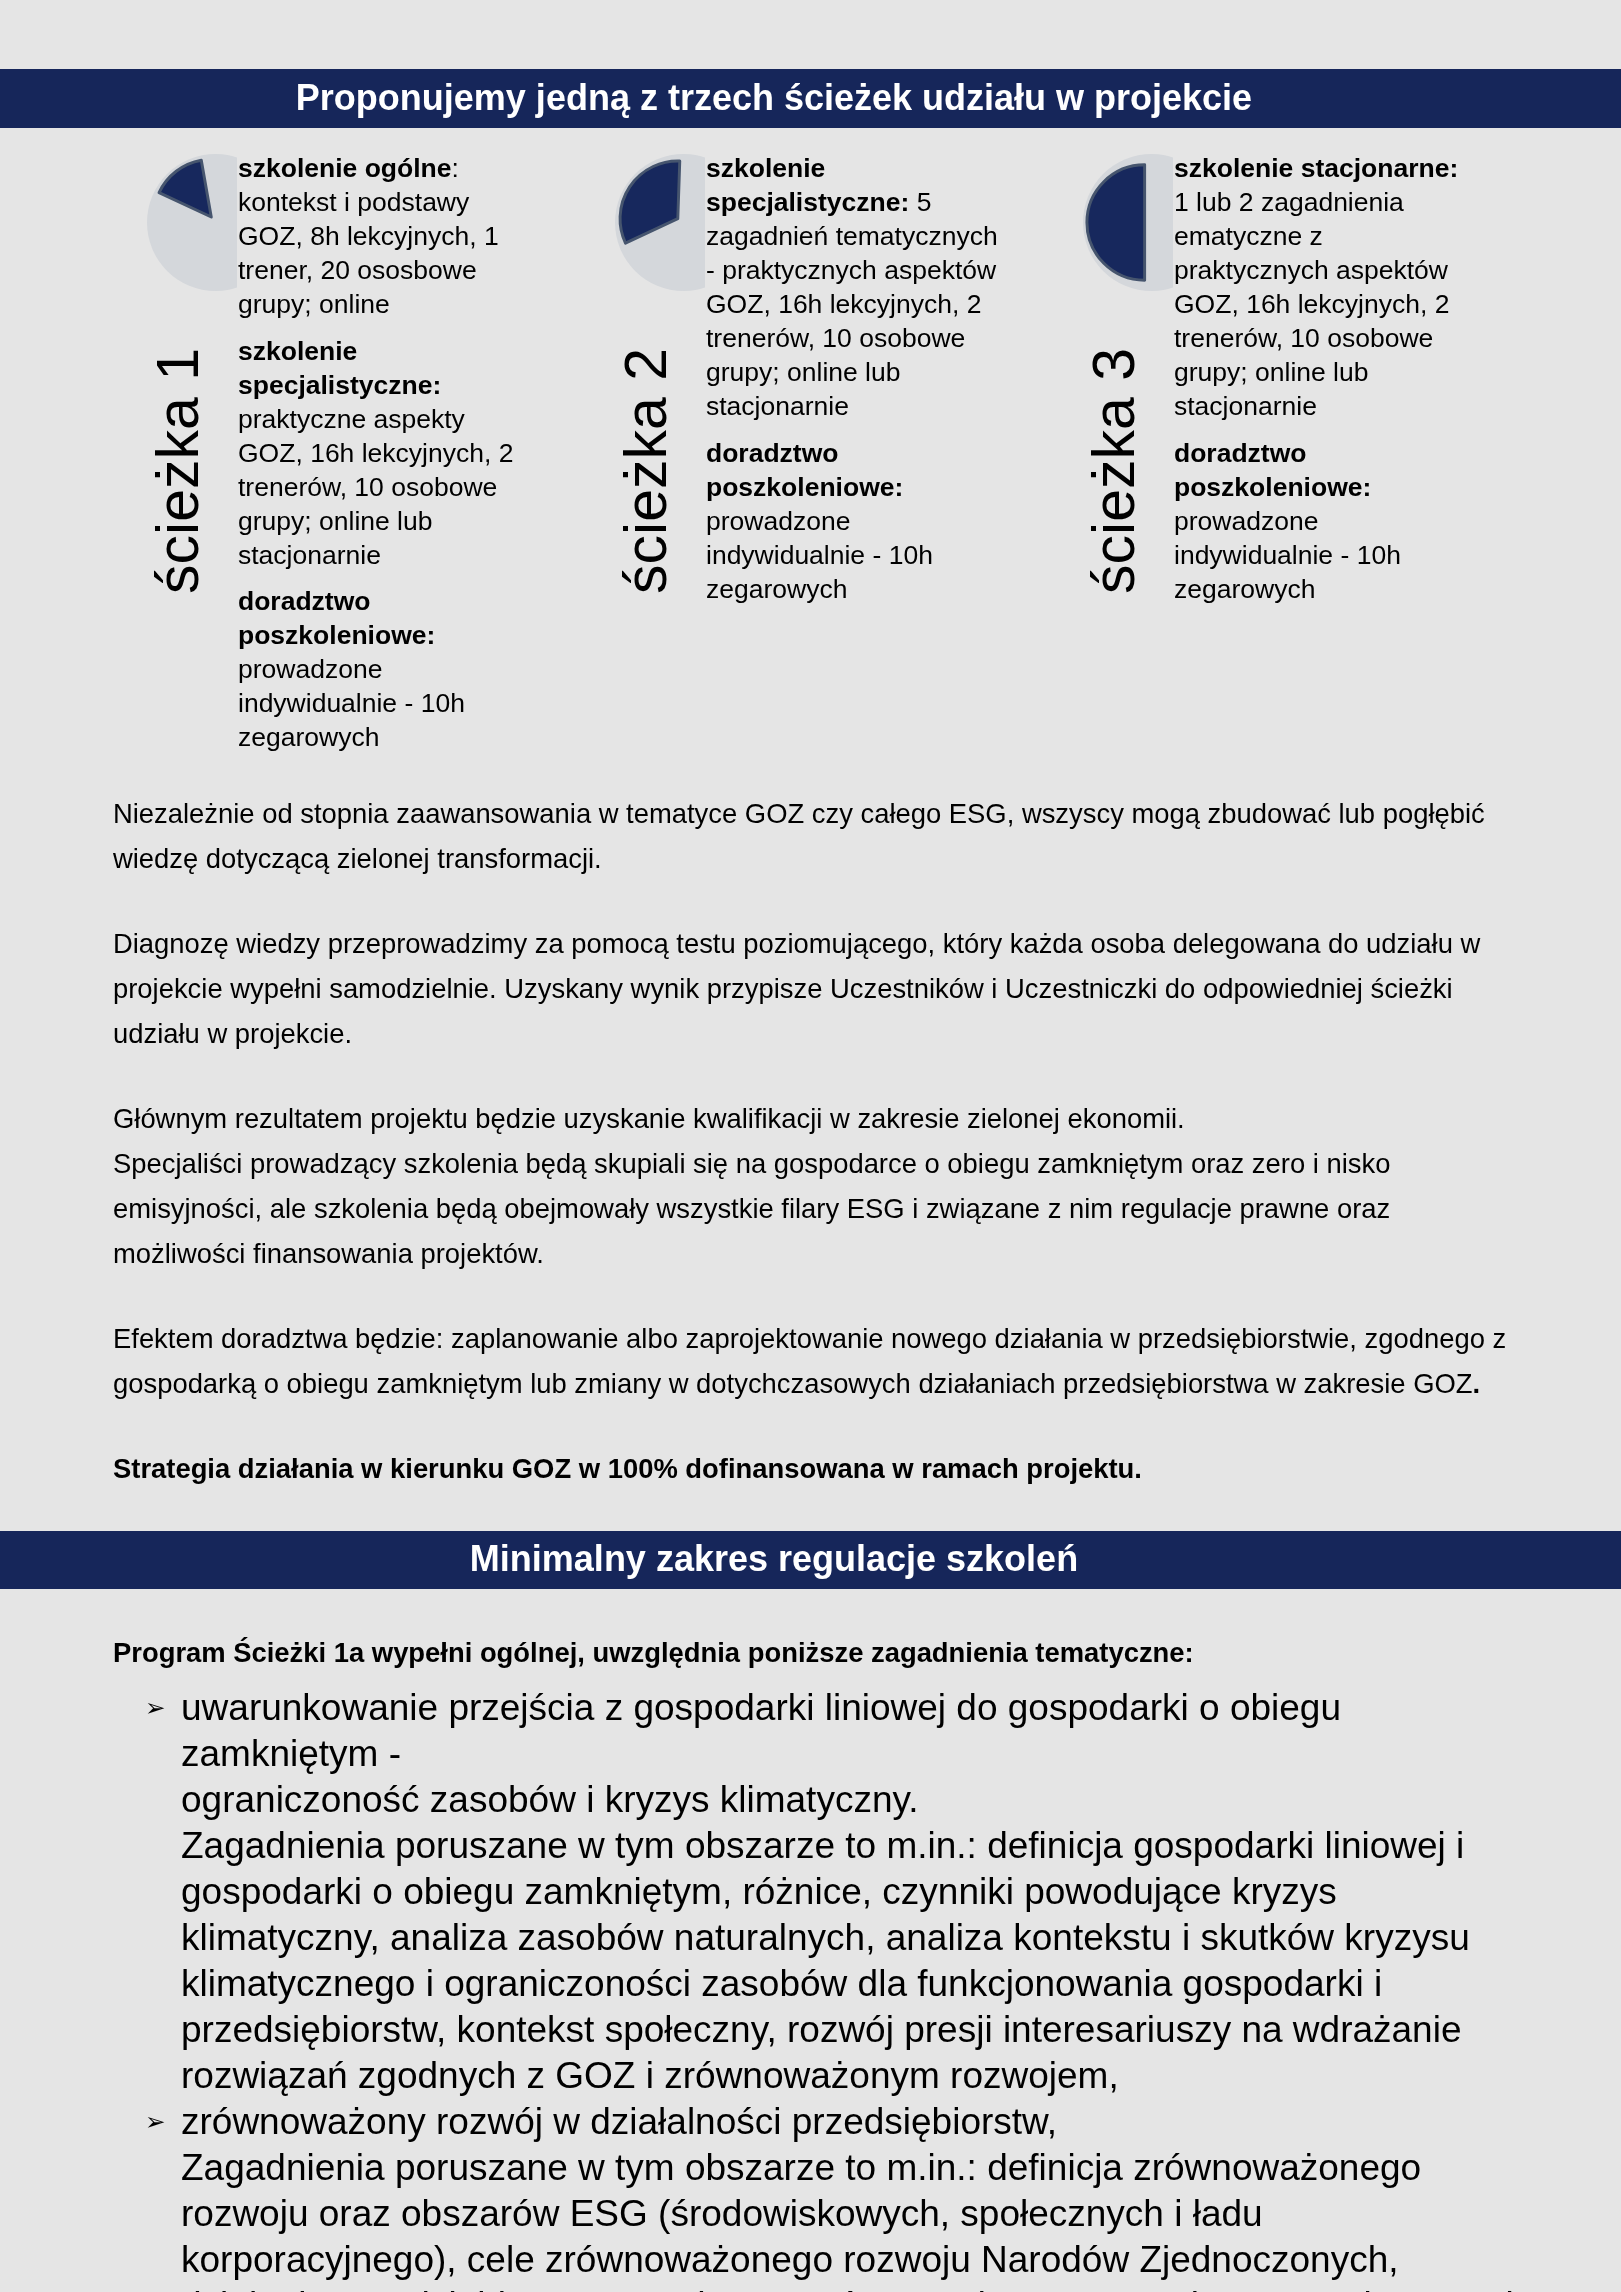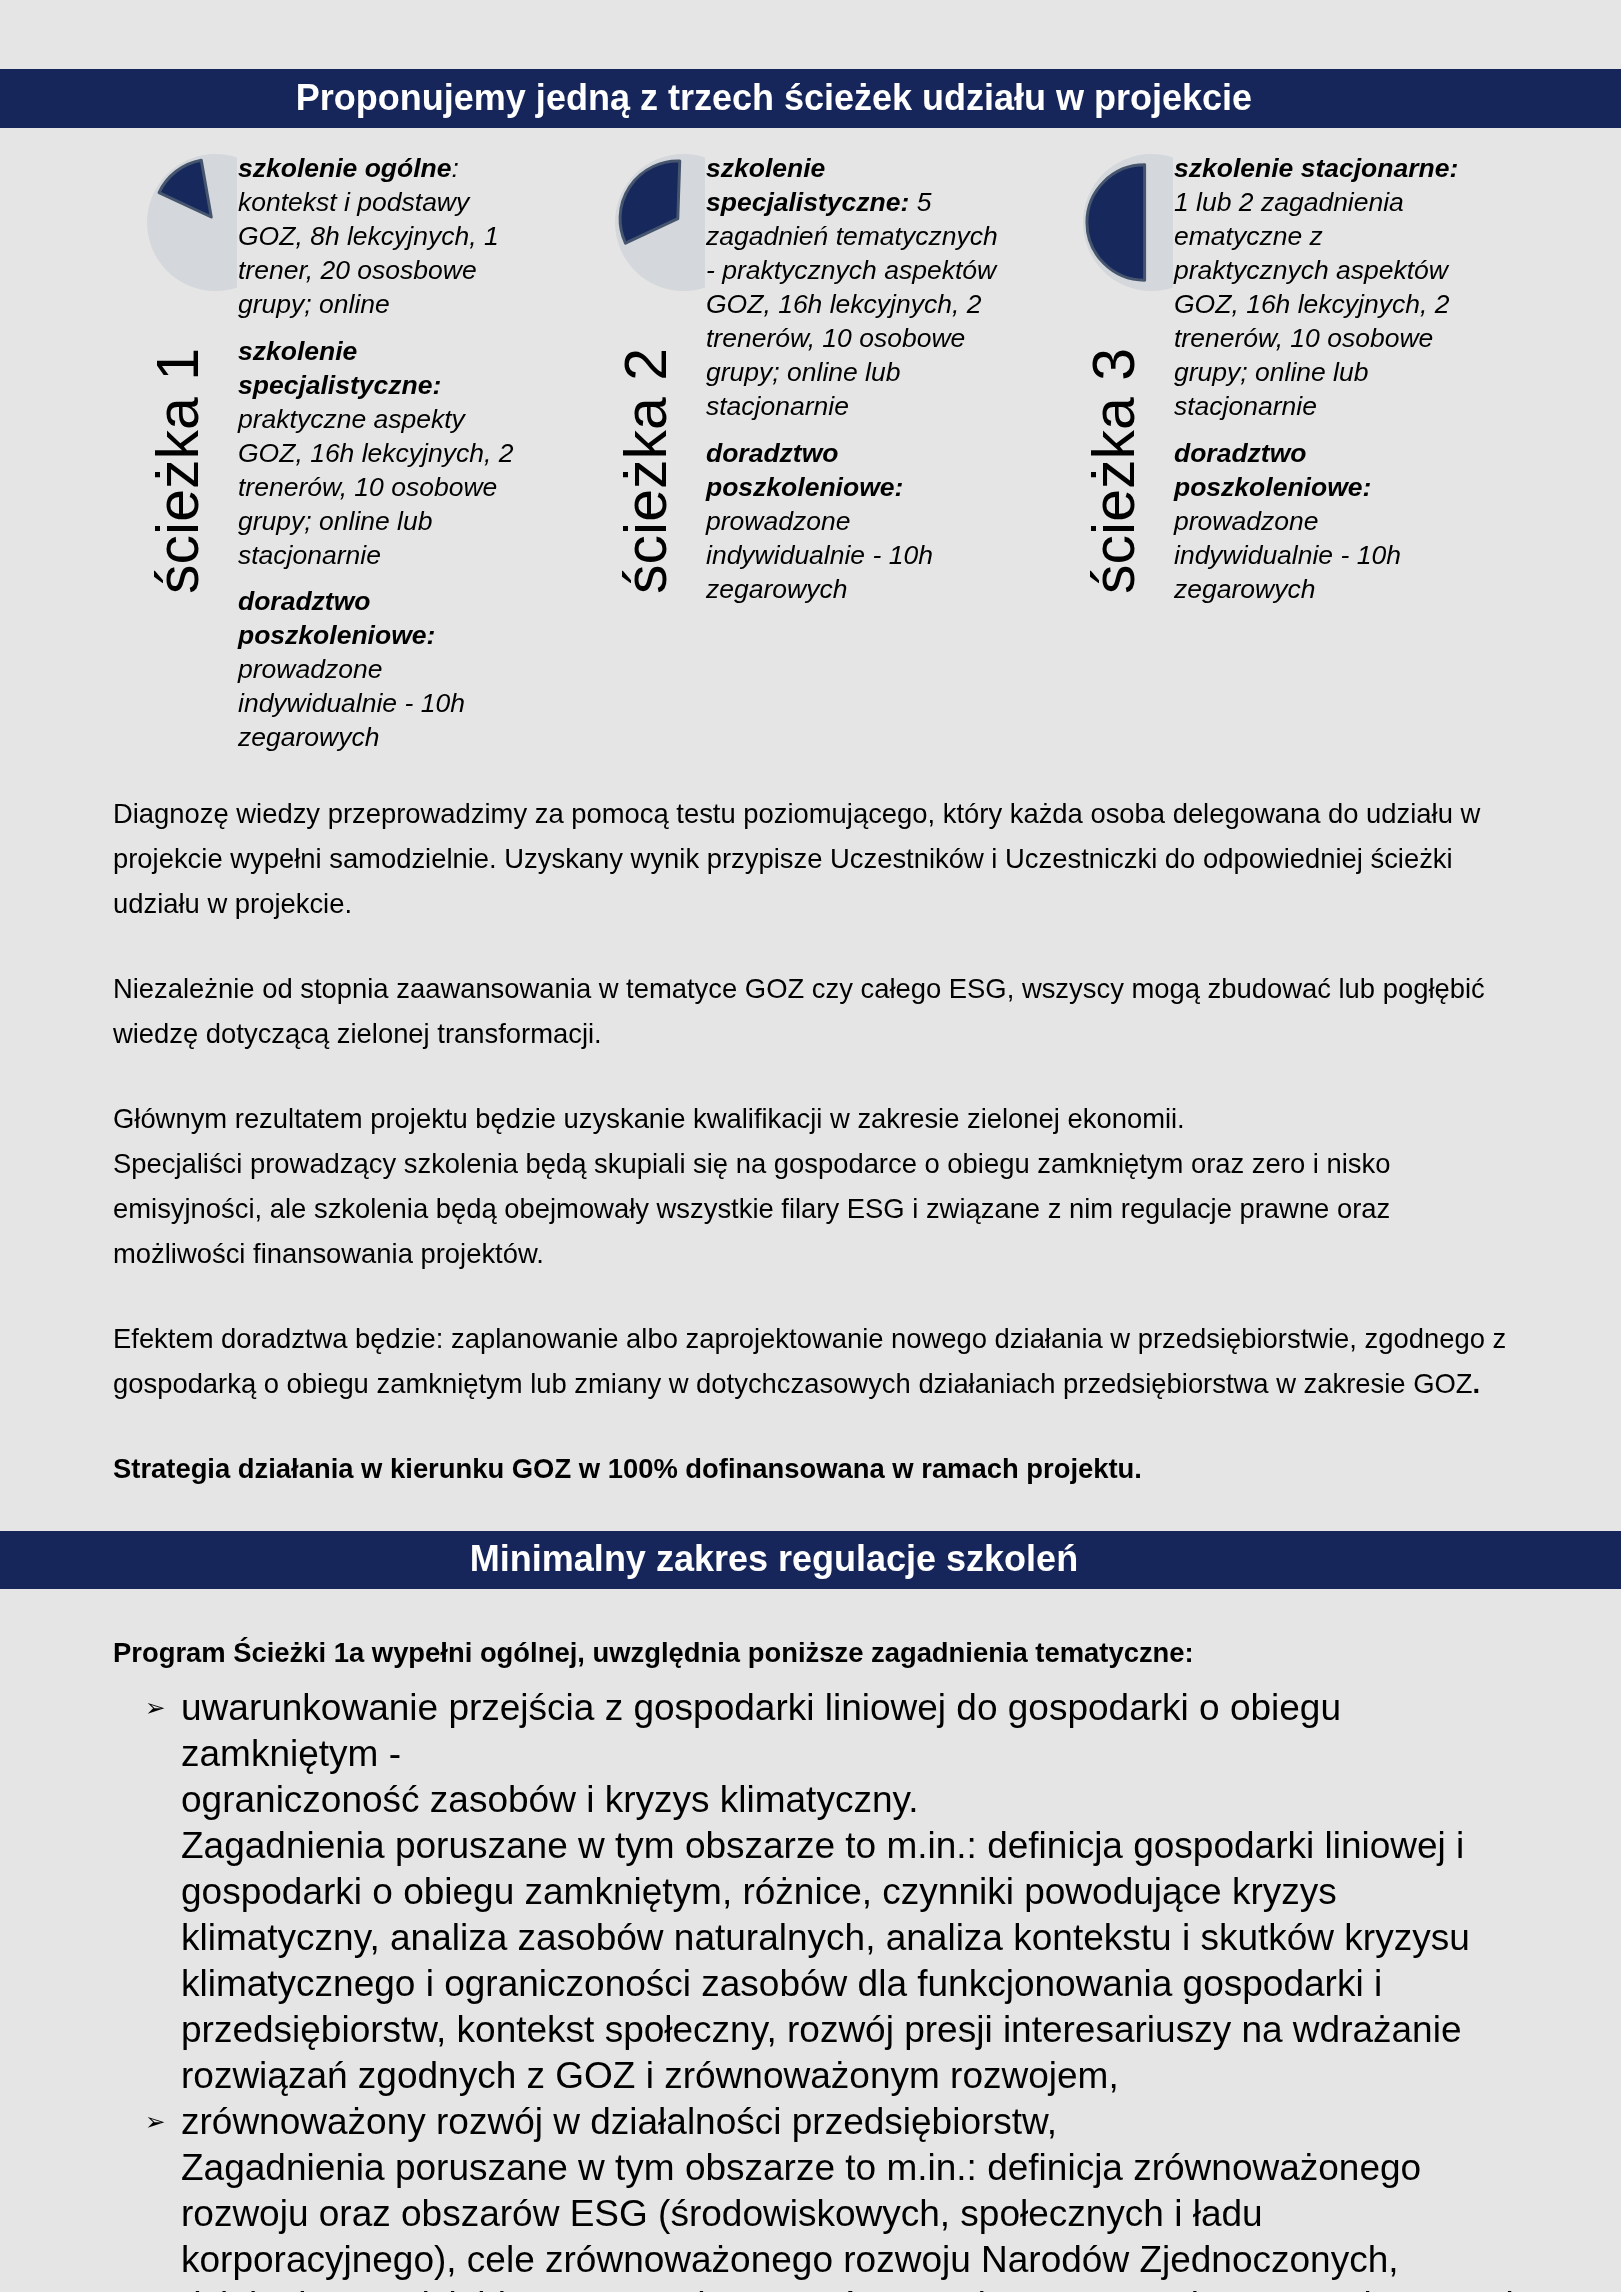--- a/index.html
+++ b/index.html
@@ -39,21 +39,21 @@
   .vlabel span {
     position:absolute; left:50%; top:50%;
     transform:translate(-50%,-50%) rotate(-90deg);
     white-space:nowrap;
     font-size:59px;
     line-height:59px;
     color:#000;
   }
   .track-text { width:294px; font-size:26.5px; line-height:34px; }
   .track:last-child .track-text { width:304px; }
-  .tblock { margin-bottom:12.7px;font-style:italic; }
+  .tblock { margin-bottom:12.7px; }
   .tblock b { font-weight:bold; }
 
   
   .content { margin:19.6px 98px 0 113px; }
   .para {
     font-size:27.4px;
     line-height:45px;
     margin:0 0 40px 0;
     white-space:pre-wrap;
   }
@@ -134,22 +134,22 @@
         </div>
         <div class="track-text">
           <div class="tblock"><b>szkolenie stacjonarne:</b> 1 lub 2 zagadnienia ematyczne z praktycznych aspektów GOZ, 16h lekcyjnych, 2 trenerów, 10 osobowe grupy; online lub stacjonarnie</div>
           <div class="tblock"><b>doradztwo poszkoleniowe:</b> prowadzone indywidualnie - 10h zegarowych</div>
         </div>
       </div>
     </div>
 
   <div class="content">
     <div id="paragraphs">
+        <p class="para"><span>Niezależnie od stopnia zaawansowania w tematyce GOZ czy całego ESG, wszyscy mogą zbudować lub pogłębić wiedzę dotyczącą zielonej transformacji.</span></p>
         <p class="para"><span>Diagnozę wiedzy przeprowadzimy za pomocą testu poziomującego, który każda osoba delegowana do udziału w projekcie wypełni samodzielnie. Uzyskany wynik przypisze Uczestników i Uczestniczki do odpowiedniej ścieżki udziału w projekcie.</span></p>
-        <p class="para"><span>Niezależnie od stopnia zaawansowania w tematyce GOZ czy całego ESG, wszyscy mogą zbudować lub pogłębić wiedzę dotyczącą zielonej transformacji.</span></p>
         <p class="para"><span>Głównym rezultatem projektu będzie uzyskanie kwalifikacji w zakresie zielonej ekonomii.
 Specjaliści prowadzący szkolenia będą skupiali się na gospodarce o obiegu zamkniętym oraz zero i nisko emisyjności, ale szkolenia będą obejmowały wszystkie filary ESG i związane z nim regulacje prawne oraz możliwości finansowania projektów.</span></p>
         <p class="para"><span>Efektem doradztwa będzie: zaplanowanie albo zaprojektowanie nowego działania w przedsiębiorstwie, zgodnego z gospodarką o obiegu zamkniętym lub zmiany w dotychczasowych działaniach przedsiębiorstwa w zakresie GOZ</span><span class="b">.</span></p>
         <p class="para"><span class="b">Strategia działania w kierunku GOZ w 100% dofinansowana w ramach projektu.</span></p>
       </div>
   </div>
 
   <div class="bar second">
     <span>Minimalny zakres regulacje szkoleń</span>
   </div>

